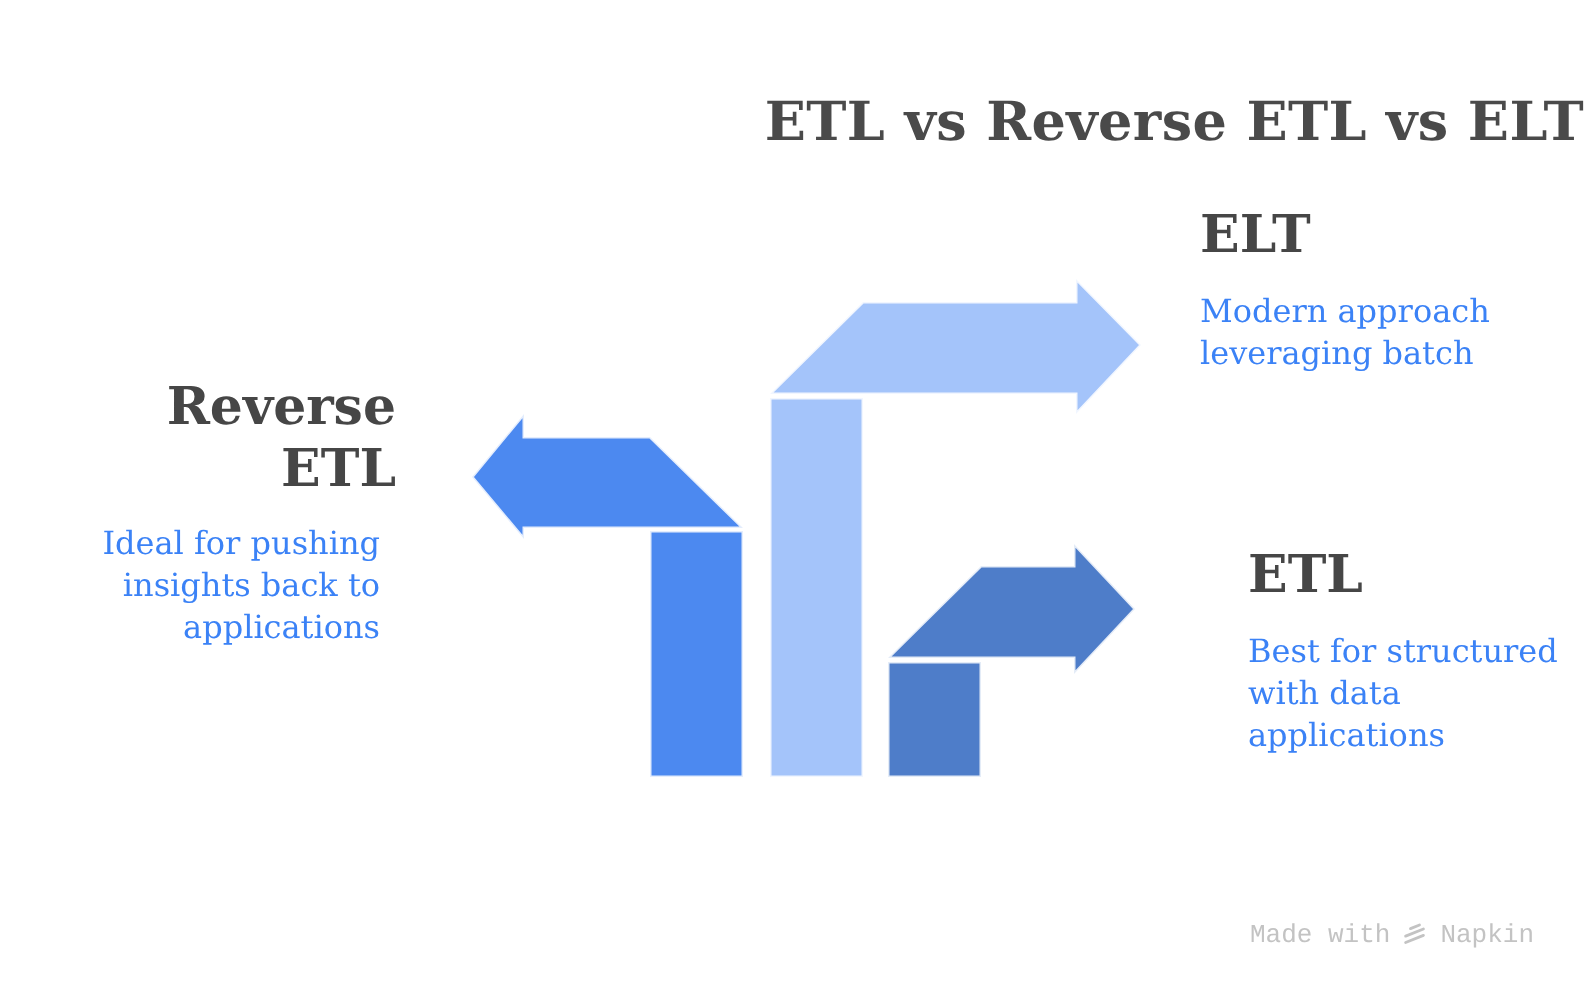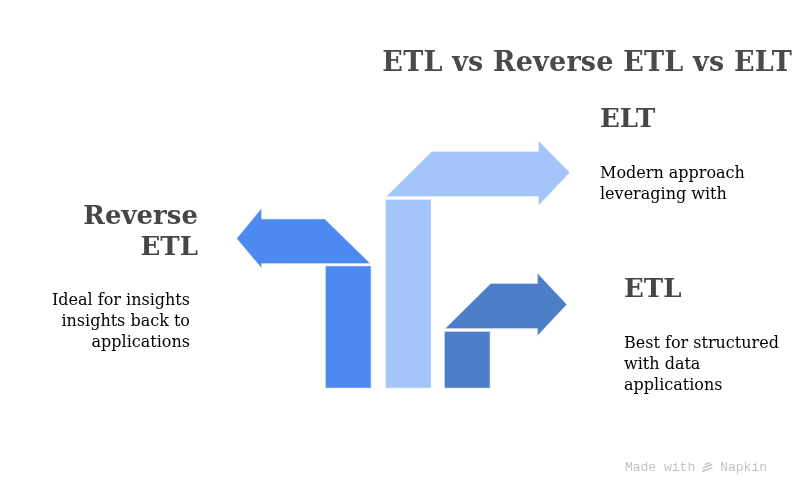--- a/index.html
+++ b/index.html
@@ -35,29 +35,29 @@
   }
   .label-block { position: absolute; }
   .label-block h2 {
     margin: 0;
     font-size: 26px;
     font-weight: 700;
     color: #464646;
     line-height: 1.18;
   }
   .label-block .desc {
-    margin-top: 28px;
+    margin-top: 11px;
     font-size: 16px;
     line-height: 21px;
-    color: #000000;
+    color: #3b82f6;
   }
   .desc span { display: block; }
   .block-reverse-etl {
     left: 40px;
-    top: 200px;
+    top: 189px;
     width: 158px;
     text-align: right;
   }
   .block-reverse-etl .desc { padding-right: 8px; }
   .block-elt  { left: 600px; top: 103px; width: 170px; text-align: left; }
   .block-etl  { left: 624px; top: 273px; width: 170px; text-align: left; }
   .footer {
     position: absolute;
     right: 25px;
     top: 460px;
@@ -92,31 +92,31 @@
 
     <g>
       <polygon points="444,329 490.5,283 537,283 537,272 567.5,304.5 537,337 537,329" fill="#4E7DC9"></polygon>
       <rect x="444" y="331" width="46.5" height="57.5" fill="#4E7DC9"></rect>
     </g>
   </svg>
 
   <div class="label-block block-reverse-etl">
     <h2>Reverse ETL</h2>
     <div class="desc">
-      <span>Ideal for insights</span>
+      <span>Ideal for pushing</span>
       <span>insights back to</span>
       <span>applications</span>
     </div>
   </div>
 
   <div class="label-block block-elt">
     <h2>ELT</h2>
     <div class="desc">
       <span>Modern approach</span>
-      <span>leveraging with</span>
+      <span>leveraging batch</span>
     </div>
   </div>
 
   <div class="label-block block-etl">
     <h2>ETL</h2>
     <div class="desc">
       <span>Best for structured</span>
       <span>with data</span>
       <span>applications</span>
     </div>

